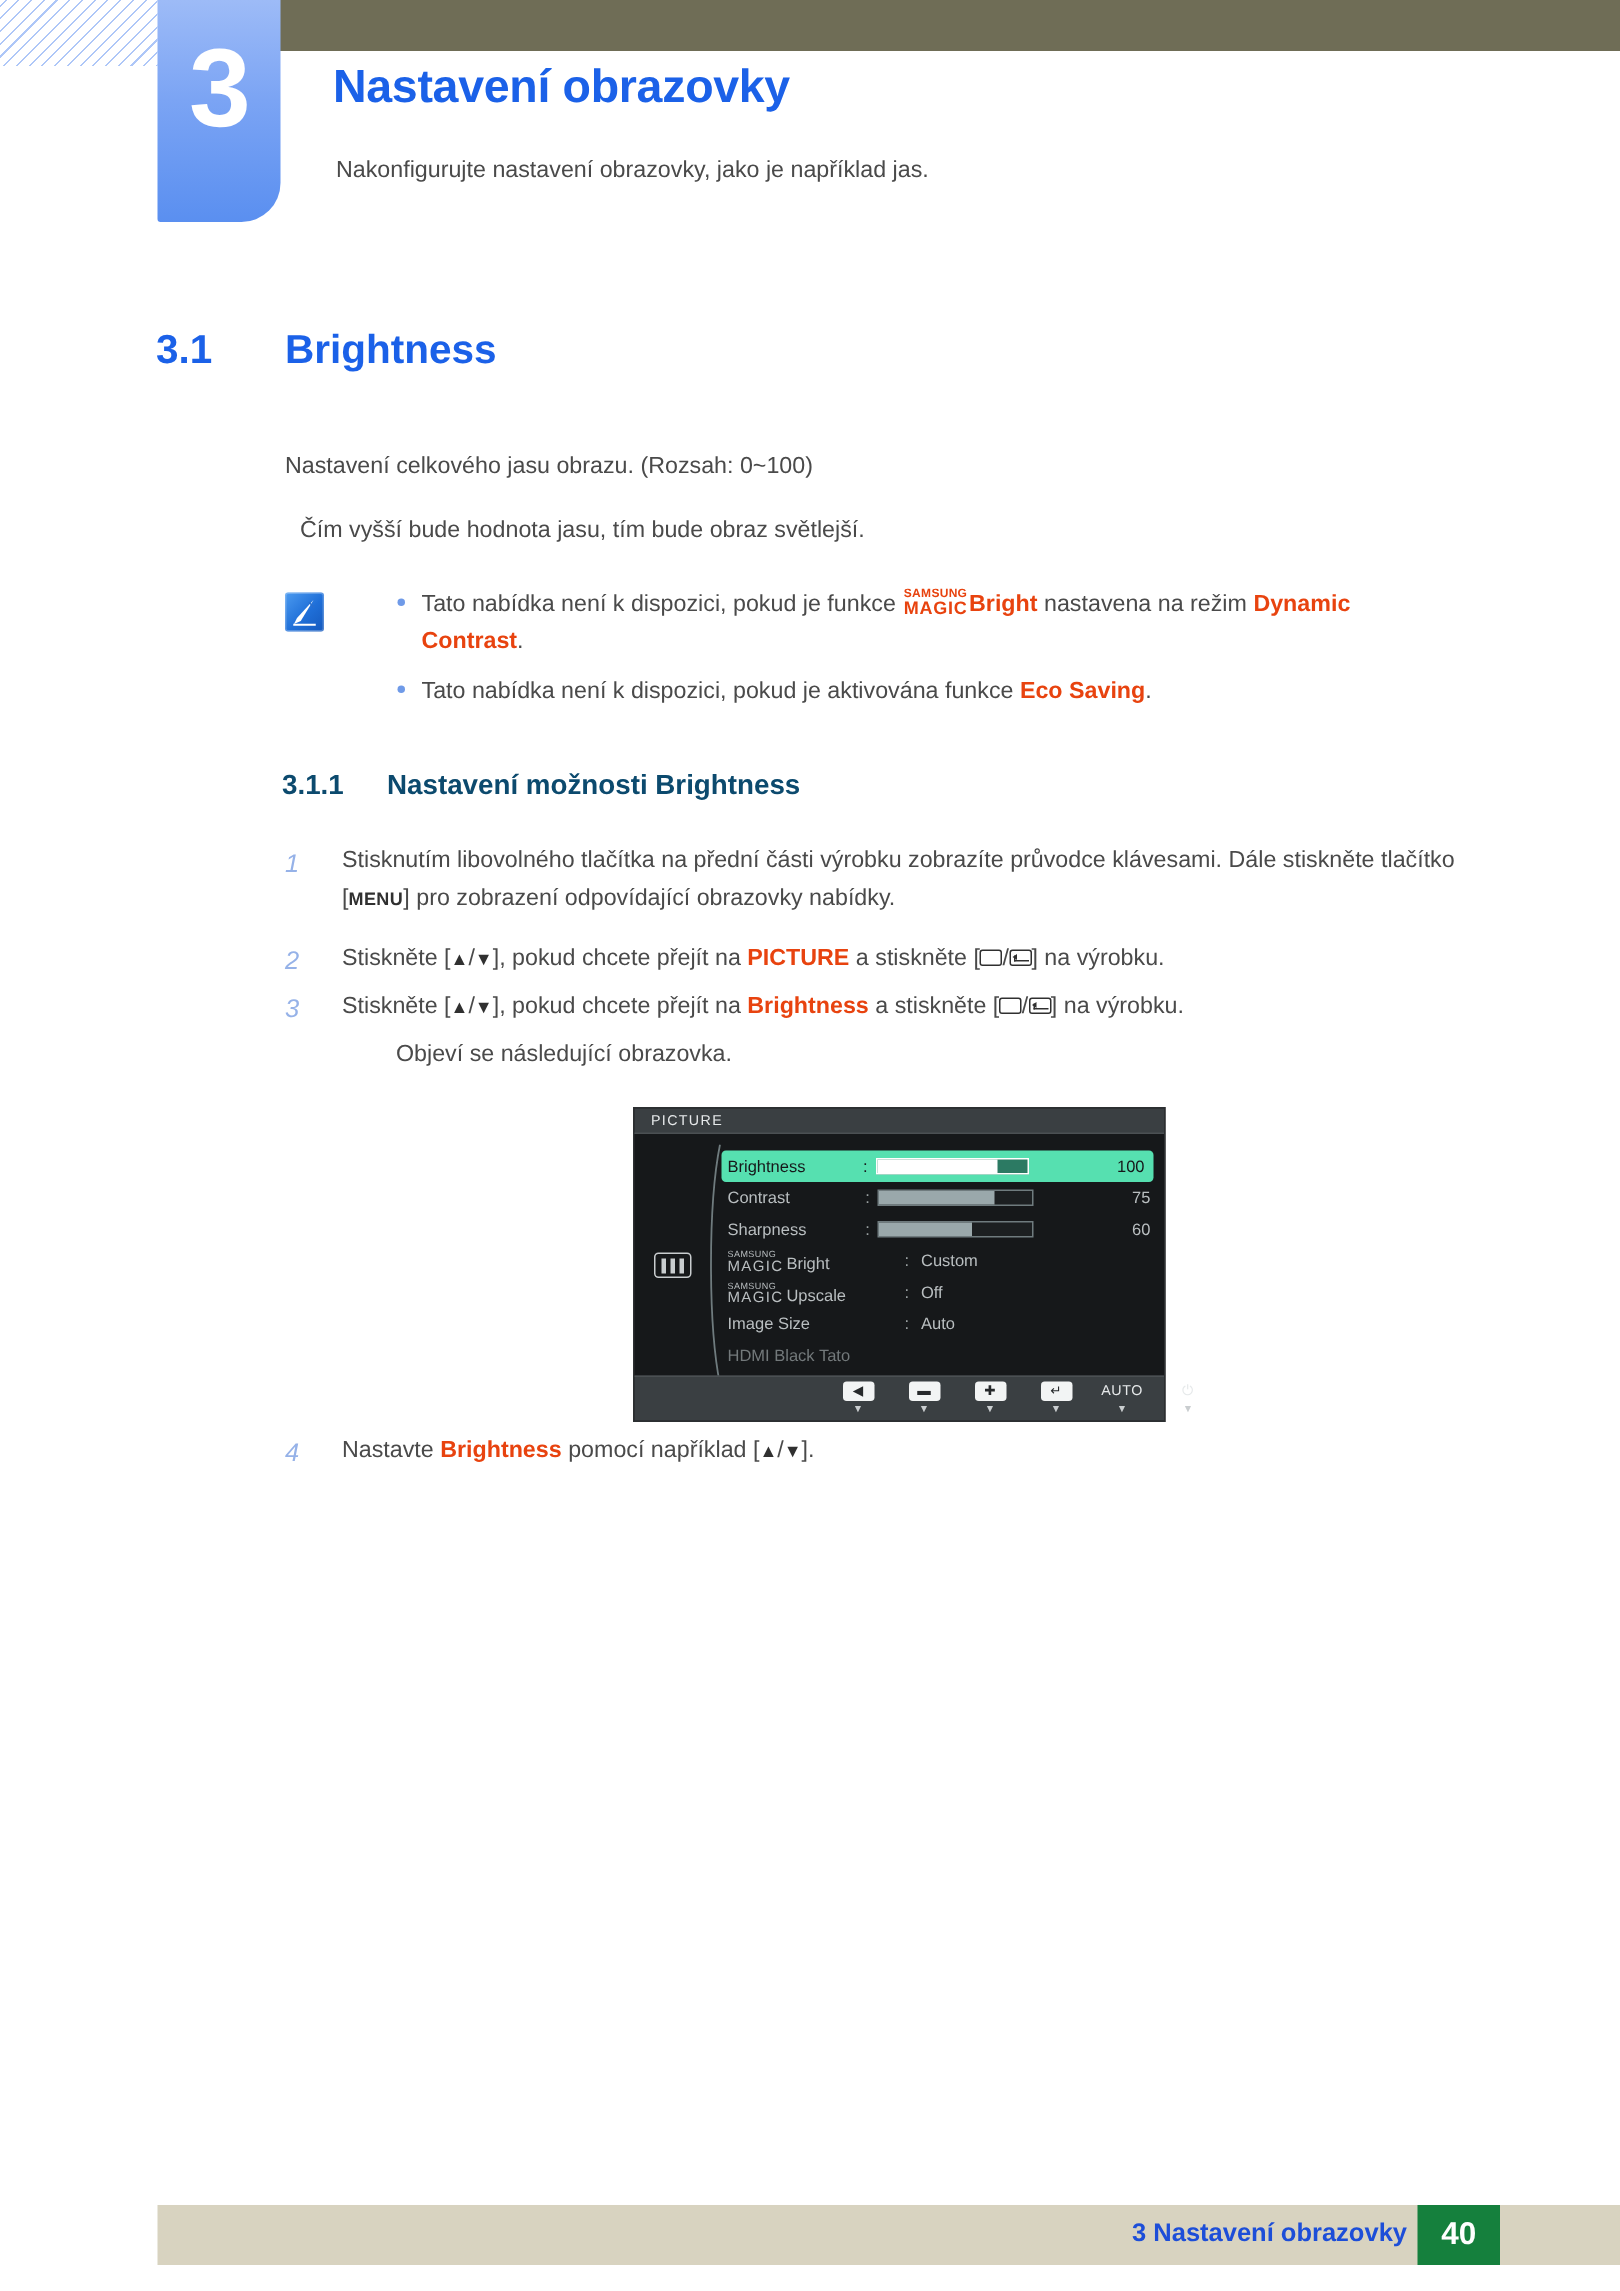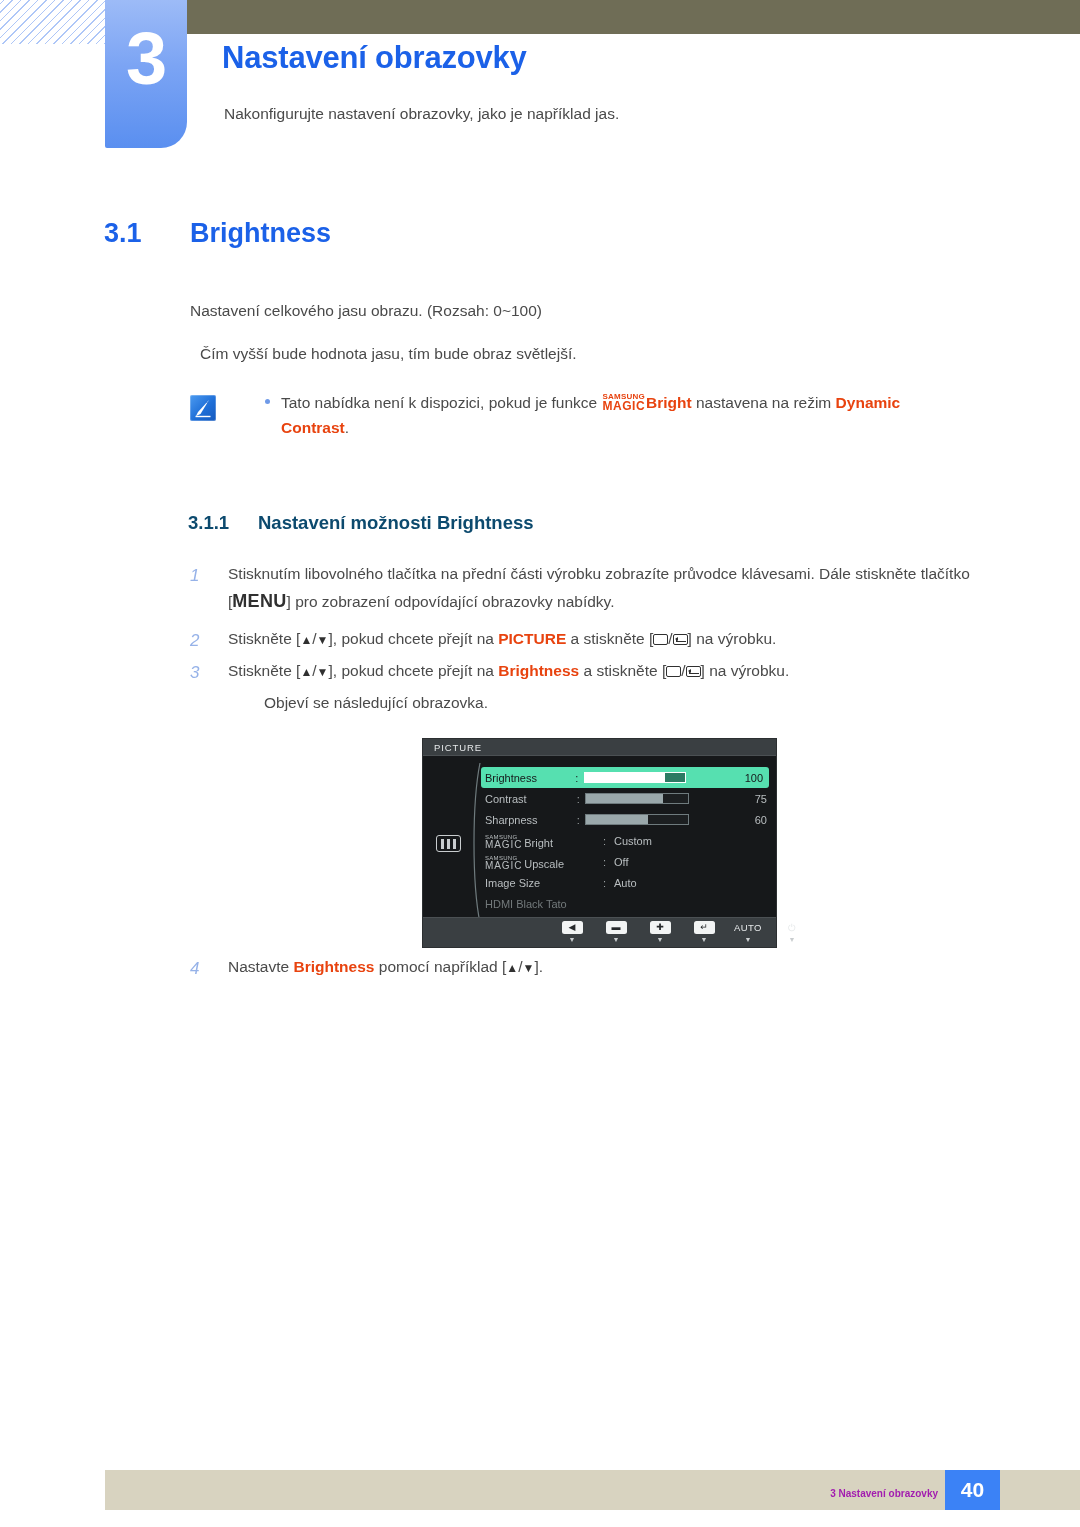--- a/index.html
+++ b/index.html
@@ -175,21 +175,21 @@
   }
   .step .body { margin-left: 38px; display:block; }
   .s1 { top: 562px; }
   .s2 { top: 627px; }
   .s3 { top: 659px; }
   .s3b { top: 691px; left: 228px; }
   .s4 { top: 955px; }
 
   .keycap {
     font-weight: bold;
-    font-size: 18px;
+    font-size: 12px;
     letter-spacing: .3px;
     color: #303030;
   }
   .tri { font-size: 12px; color:#303030; }
 
   .kicon {
     display: inline-block;
     width: 15px; height: 11px;
     border: 1.6px solid #303030;
     border-radius: 2px;
@@ -388,29 +388,29 @@
   
   .footer-bar {
     position: absolute;
     left: 105px; bottom: 17px;
     width: 975px; height: 40px;
     background: #d8d3c0;
   }
   .footer-text {
     position: absolute;
     right: 142px; bottom: 28px;
-    font-size: 10px;
-    font-weight: bold;
-    color: #a21caf;
+    font-size: 17px;
+    font-weight: bold;
+    color: #1d4ed8;
   }
   .footer-page {
     position: absolute;
     right: 80px; bottom: 17px;
     width: 55px; height: 40px;
-    background: #3b82f6;
+    background: #15803d;
     color: #ffffff;
     font-size: 21px;
     font-weight: bold;
     display: flex;
     align-items: center;
     justify-content: center;
   }
 </style>
 </head>
 <body>
@@ -437,20 +437,25 @@
   </svg>
 </div>
 
 <div class="note-list">
   <div class="note-item">
     <span class="dot"></span>
     <span>Tato nabídka není k dispozici, pokud je funkce</span>
     <span class="magic"><span class="sam">SAMSUNG</span><span class="mag">MAGIC</span></span><span class="hl">Bright</span>
     <span>nastavena na režim</span>
     <span class="hl">Dynamic Contrast</span><span>.</span>
+  </div>
+  <div class="note-item">
+    <span class="dot"></span>
+    <span>Tato nabídka není k dispozici, pokud je aktivována funkce</span>
+    <span class="hl">Eco Saving</span><span>.</span>
   </div>
 </div>
 
 <div class="h2">
   <span class="num">3.1.1</span><span>Nastavení možnosti Brightness</span>
 </div>
 
 <div class="step s1">
   <span class="n">1</span>
   <span class="body"><span>Stisknutím libovolného tlačítka na přední části výrobku zobrazíte průvodce klávesami. Dále stiskněte tlačítko [</span><span class="keycap">MENU</span><span>] pro zobrazení odpovídající obrazovky nabídky.</span></span>

